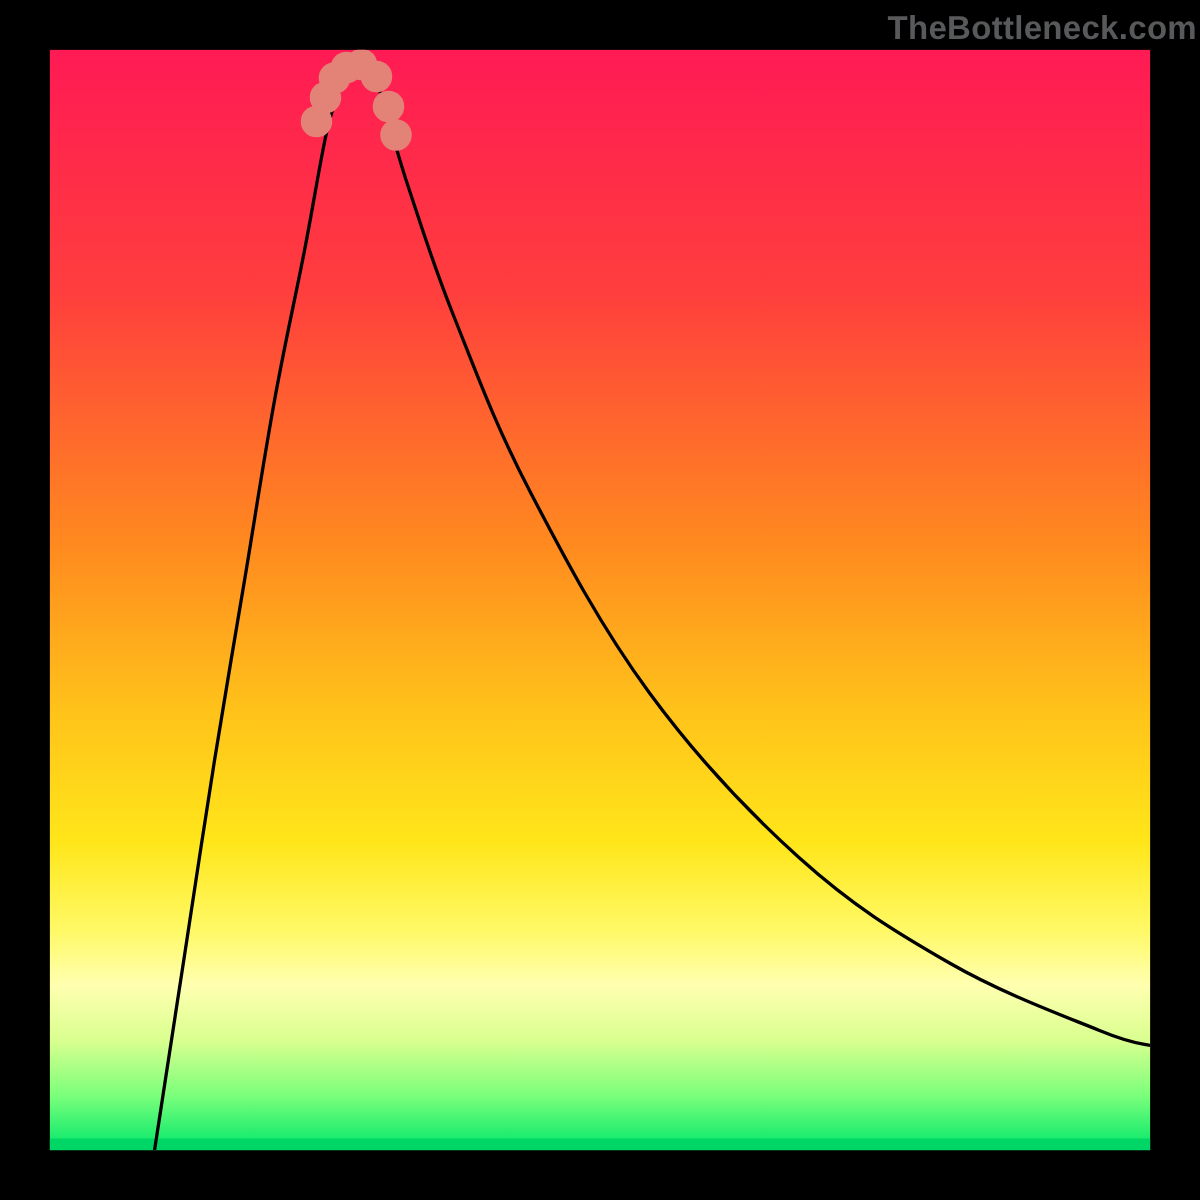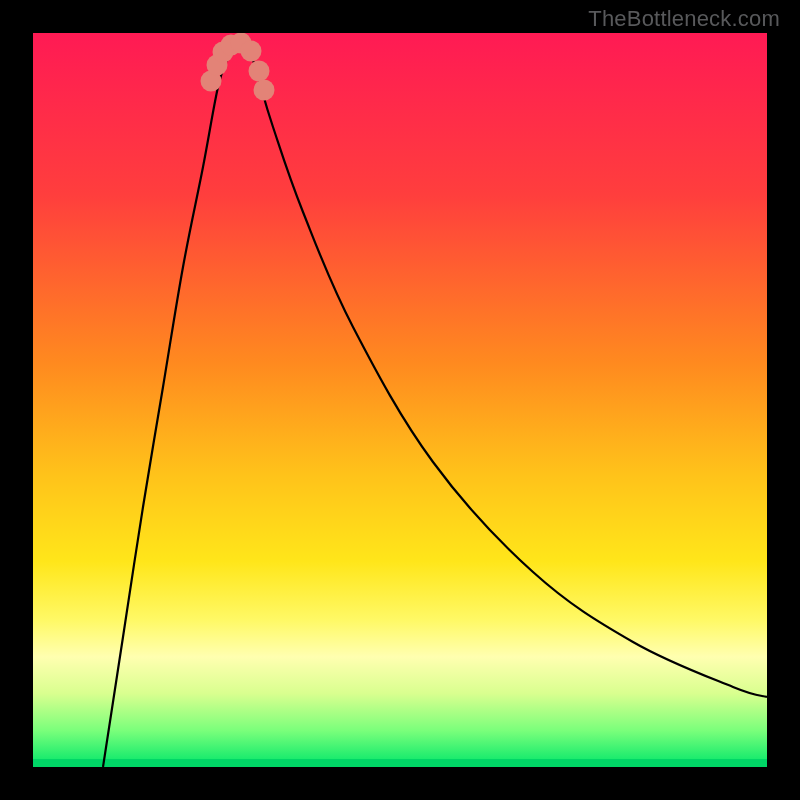--- a/index.html
+++ b/index.html
@@ -1,18 +1,18 @@
 <!DOCTYPE html>
 <html><head>
 <meta charset="utf-8">
 <style>
   html,body{margin:0;padding:0;width:800px;height:800px;background:#000;overflow:hidden;font-family:Arial,Helvetica,sans-serif}
   .frame{position:absolute;left:0;top:0;width:800px;height:800px;background:#000}
   .plot{position:absolute;left:33px;top:33px;width:734px;height:734px;overflow:hidden}
-  .watermark{position:absolute;right:20px;top:6px;color:#58595b;font-size:22px;font-weight:400;letter-spacing:.2px}
+  .watermark{position:absolute;right:2px;top:6px;color:#58595b;font-size:22px;font-weight:700;letter-spacing:.2px}
   svg{display:block}
 </style>
 </head>
 <body>
 
 <div class="frame">
   <div class="plot">
     <svg width="734" height="734" viewBox="0 0 734 734">
       <defs>
         <linearGradient id="bg" x1="0" y1="0" x2="0" y2="1">

